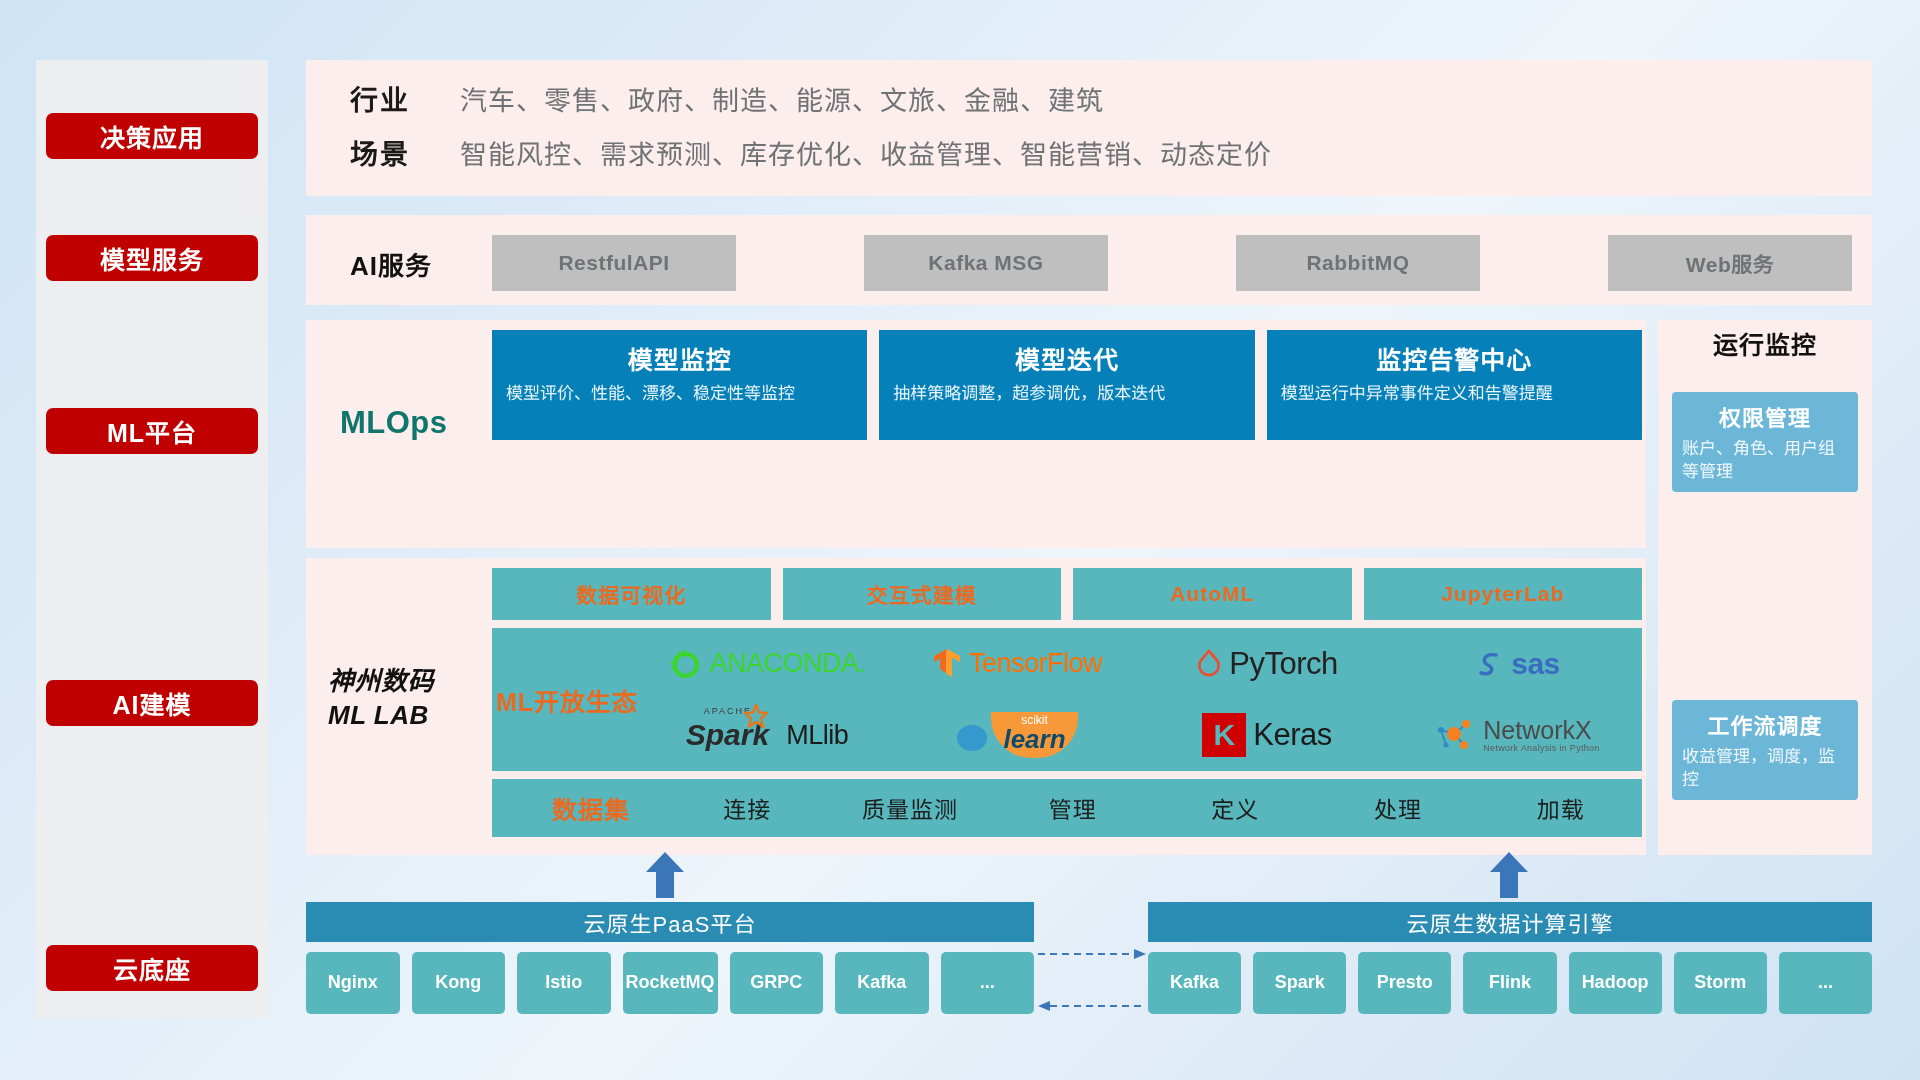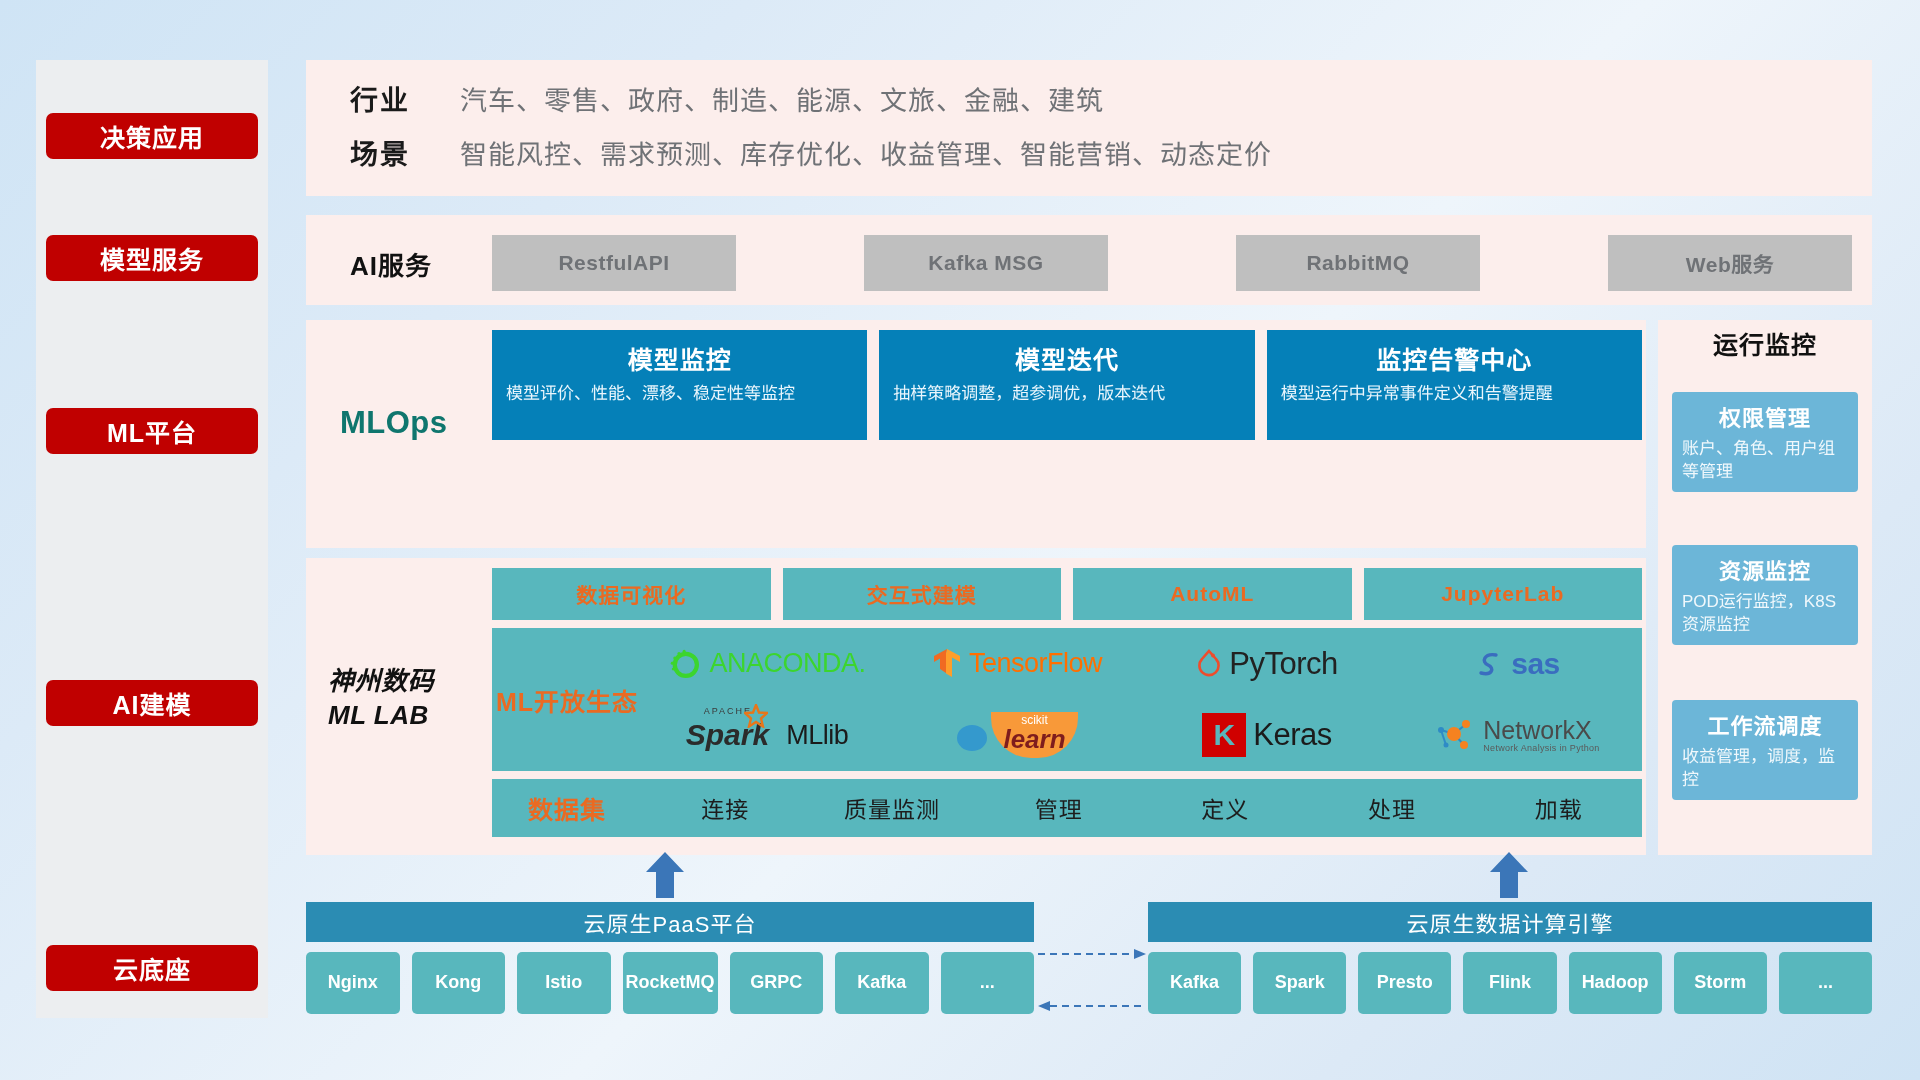--- a/index.html
+++ b/index.html
@@ -125,21 +125,21 @@
   }
   .logo{display:flex;align-items:center;gap:7px;}
   .logo-text{font-size:27px;letter-spacing:-.5px;}
 
   .ds-bar{
     position:absolute;left:492px;top:779px;width:1150px;height:58px;
     background:#58b7bd;display:flex;align-items:center;
   }
   .ds-title{
     width:150px;flex:none;text-align:center;color:#ea6a22;
-    font-size:25px;font-weight:bold;letter-spacing:1px;
+    font-size:25px;font-weight:bold;letter-spacing:1px;padding-left:24px;
   }
   .ds-item{flex:1;text-align:center;color:#1d1d1d;font-size:23px;letter-spacing:1px;}
 
   
   .right-title{
     position:absolute;left:1658px;top:325px;width:214px;
     text-align:center;font-size:25px;font-weight:bold;color:#111;letter-spacing:1px;
   }
   .mon-card{
     position:absolute;left:1672px;width:186px;
@@ -300,21 +300,21 @@
         </span>
         <span class="logo-text" style="color:#1b1b1b;margin-left:10px">MLlib</span>
       </div>
 
       <div class="logo">
         <svg width="42" height="38" viewBox="0 0 42 38">
           <ellipse cx="16" cy="22" rx="15" ry="13" fill="#3499CD"></ellipse>
         </svg>
         <span style="position:relative;display:inline-block;background:#F89939;border-radius:0 0 40px 40px;padding:2px 12px 6px;margin-left:-14px;">
           <span style="display:block;font-size:12px;color:#fff;text-align:center;line-height:1;">scikit</span>
-          <span style="display:block;font-size:26px;font-style:italic;font-weight:bold;color:#7f1d1d;line-height:1;">learn</span>
+          <span style="display:block;font-size:26px;font-style:italic;font-weight:bold;color:#0c4a6e;line-height:1;">learn</span>
         </span>
       </div>
 
       <div class="logo">
         <span style="display:inline-flex;width:44px;height:44px;background:#D00000;color:#58b7bd;font-size:30px;font-weight:bold;align-items:center;justify-content:center;">K</span>
         <span class="logo-text" style="color:#1b1b1b;font-size:31px">Keras</span>
       </div>
 
       <div class="logo">
         <svg width="42" height="36" viewBox="0 0 42 36">
@@ -345,24 +345,20 @@
     <div class="ds-item">定义</div>
     <div class="ds-item">处理</div>
     <div class="ds-item">加载</div>
   </div>
 
   <div class="band band-right"></div>
   <div class="right-title">运行监控</div>
   <div class="mon-card mon-1">
     <h5>权限管理</h5>
     <p>账户、角色、用户组等管理</p>
-  </div>
-  <div class="mon-card mon-2">
-    <h5>资源监控</h5>
-    <p>POD运行监控，K8S资源监控</p>
   </div>
   <div class="mon-card mon-3">
     <h5>工作流调度</h5>
     <p>收益管理，调度，监控</p>
   </div>
 
   <svg class="up-arrow arrow-1" viewBox="0 0 46 46">
     <polygon points="23,0 42,20 32,20 32,46 14,46 14,20 4,20" fill="#3b76b8"></polygon>
   </svg>
   <svg class="up-arrow arrow-2" viewBox="0 0 46 46">

